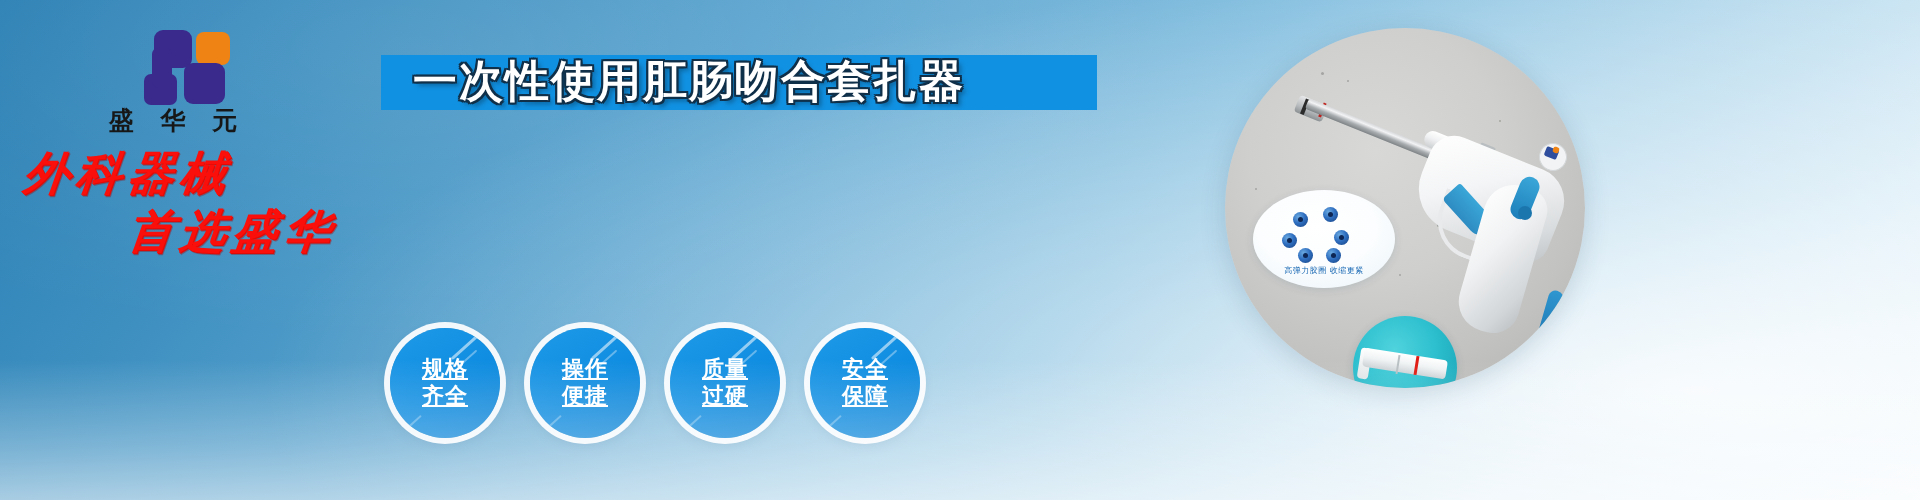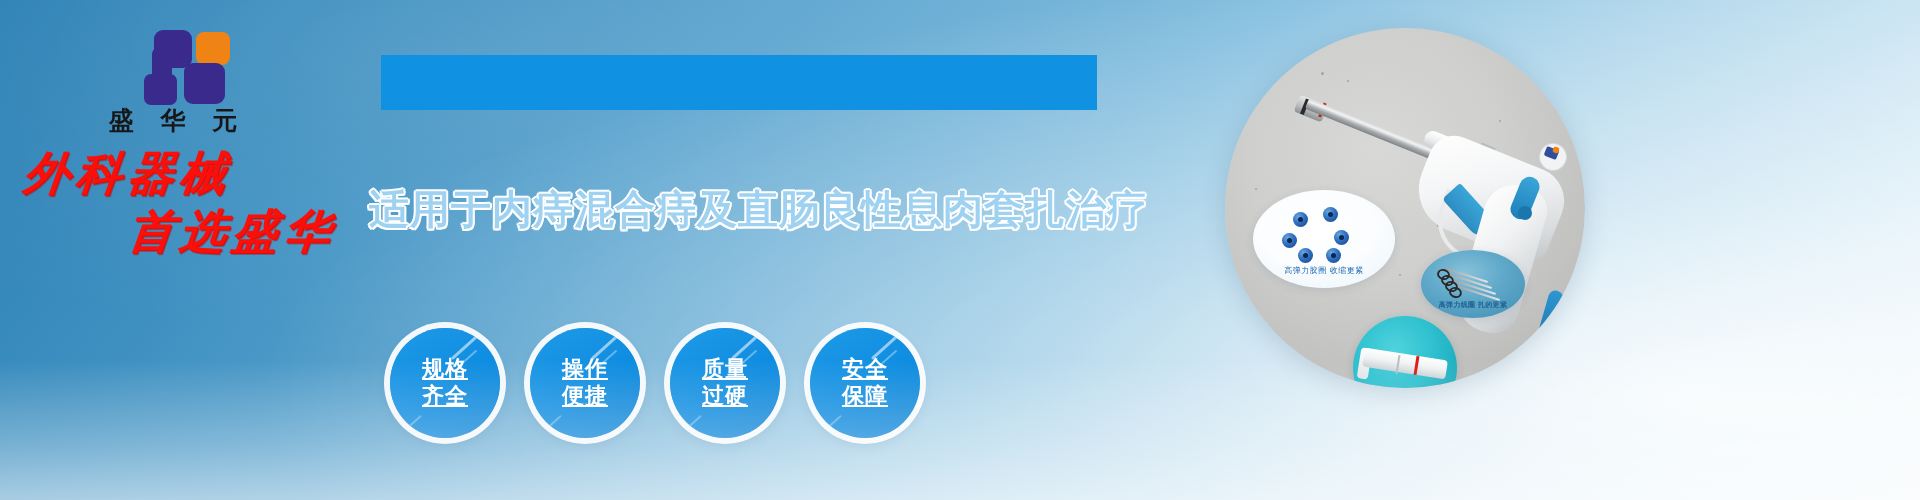--- a/index.html
+++ b/index.html
@@ -266,22 +266,22 @@
     </div>
     <div id="logo-text">盛 华 元</div>
   </div>
 
   <div id="slogan-red">
     <div class="red-line" id="red-line-1">外科器械</div>
     <div class="red-line" id="red-line-2">首选盛华</div>
   </div>
 
   <div id="headline-bar"></div>
-
-  <div id="subtitle">适用于内痔混合痔及直肠良性息肉套扎治疗</div>
+  <div id="headline-text">一次性使用肛肠吻合套扎器</div>
+
 
   <div id="features">
 
     <div class="feature" id="feat-0">
       <span class="sheen"></span>
       <span class="sheen2"></span>
       <span class="sheen3"></span>
       <span class="ln">规格</span>
       <span class="ln">齐全</span>
     </div>
@@ -341,31 +341,20 @@
     <div id="inset-rings">
       <span class="oring" style="left:40px;top:22px;"></span>
       <span class="oring" style="left:70px;top:17px;"></span>
       <span class="oring" style="left:29px;top:43px;"></span>
       <span class="oring" style="left:81px;top:40px;"></span>
       <span class="oring" style="left:45px;top:58px;"></span>
       <span class="oring" style="left:73px;top:58px;"></span>
       <div id="inset-rings-label">高弹力胶圈 收缩更紧</div>
     </div>
 
-    <div id="inset-wires">
-      <span class="wire" style="left:22px;top:24px;"></span>
-      <span class="wire" style="left:26px;top:30px;"></span>
-      <span class="wire" style="left:30px;top:36px;"></span>
-      <span class="wire" style="left:34px;top:42px;"></span>
-      <span class="wire-head" style="left:16px;top:19px;"></span>
-      <span class="wire-head" style="left:20px;top:25px;"></span>
-      <span class="wire-head" style="left:24px;top:31px;"></span>
-      <span class="wire-head" style="left:28px;top:37px;"></span>
-      <div id="inset-wires-label">高弹力线圈 扎的更紧</div>
-    </div>
 
     <div id="inset-tube">
       <span id="tube-flange"></span>
       <span id="tube-body"></span>
       <span id="tube-seg"></span>
       <span id="tube-redline"></span>
     </div>
 
   </div>
 

